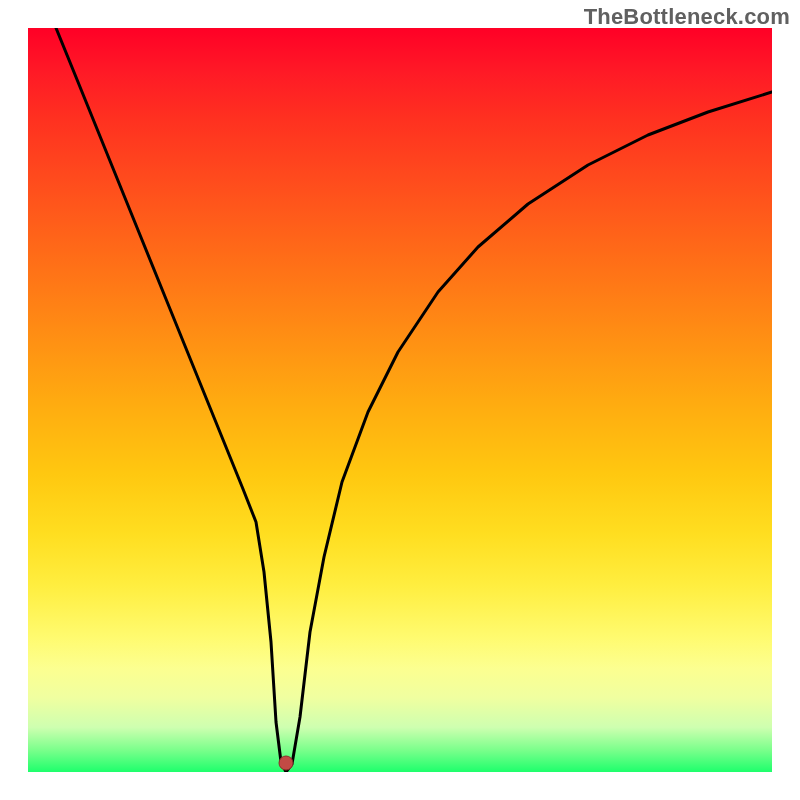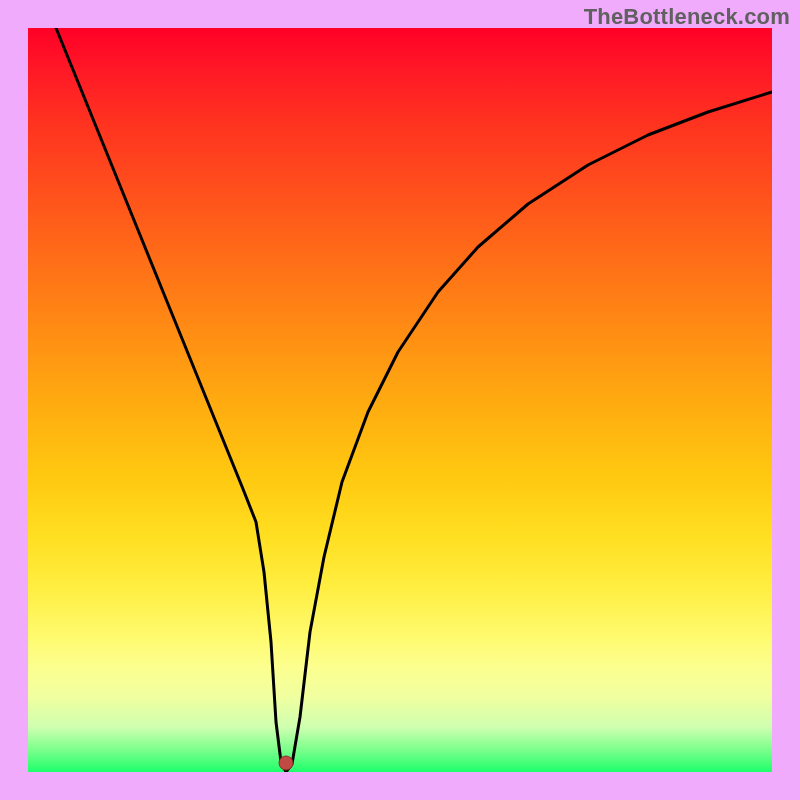--- a/index.html
+++ b/index.html
@@ -1,16 +1,16 @@
 <!DOCTYPE html>
 <html><head>
 <meta charset="utf-8">
 <style>
   html,body{margin:0;padding:0;width:800px;height:800px;overflow:hidden;background:#000;font-family:Arial,Helvetica,sans-serif}
-  .frame{position:absolute;top:0;left:0;width:800px;height:800px;background:#f0abfc}
+  .frame{position:absolute;top:0;left:0;width:800px;height:800px;background:#ffffff}
   .plot-inner{position:absolute;top:28px;left:28px;width:744px;height:744px;overflow:hidden}
   .grad{position:absolute;top:0;left:0;width:744px;height:744px;
     background:linear-gradient(to bottom,
       #ff0026 0%,
       #ff1a26 6%,
       #ff3020 12%,
       #ff4a1d 20%,
       #ff6a18 30%,
       #ff8a14 40%,
       #ffaa10 50%,

